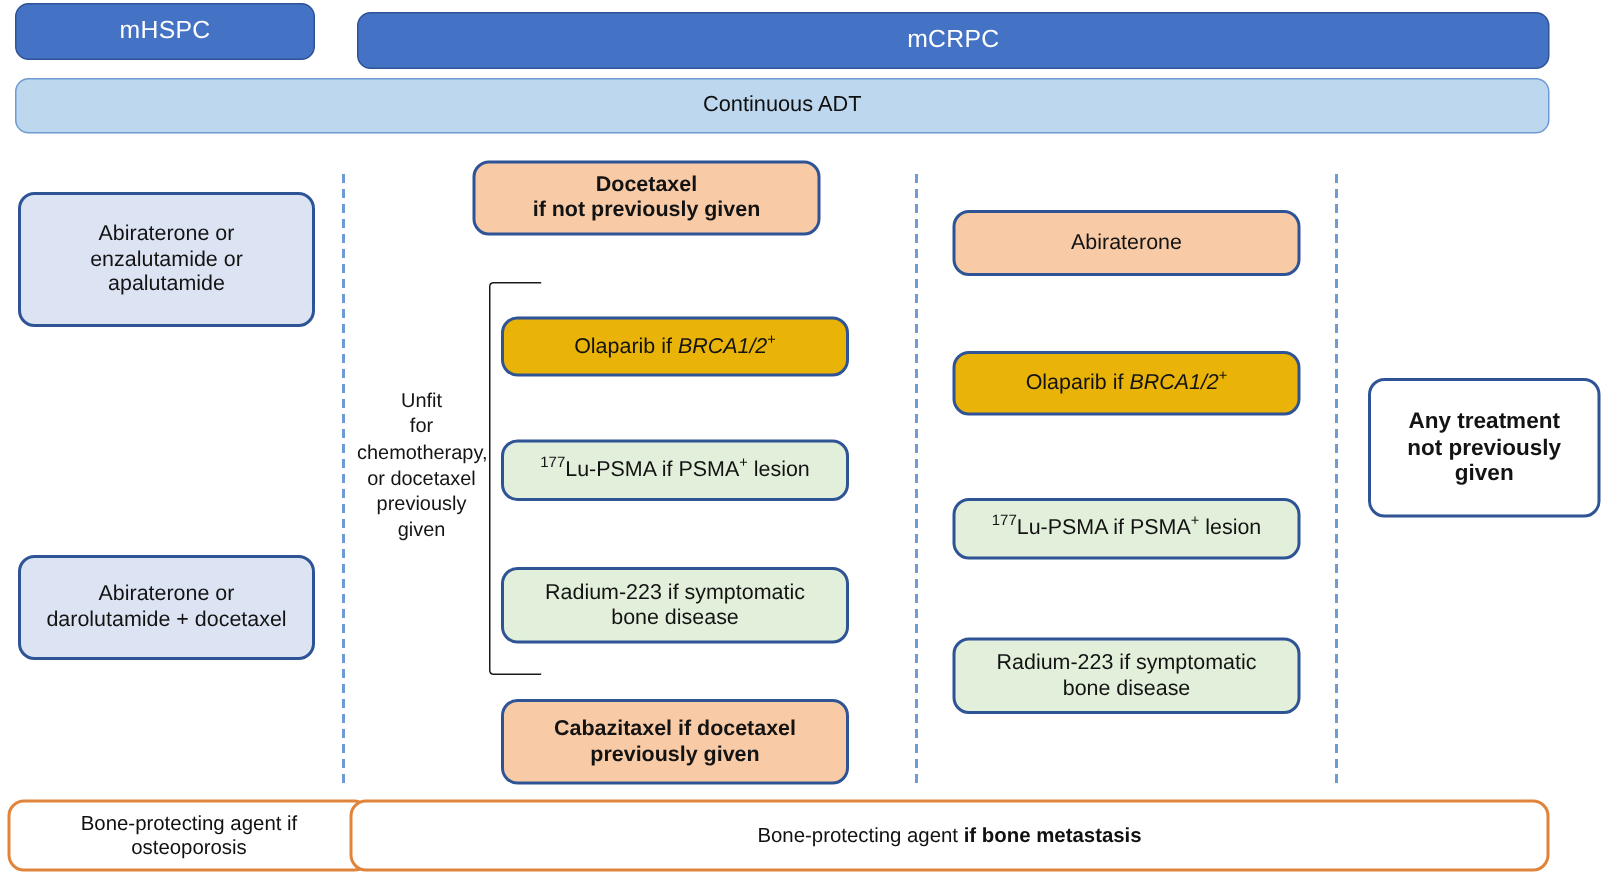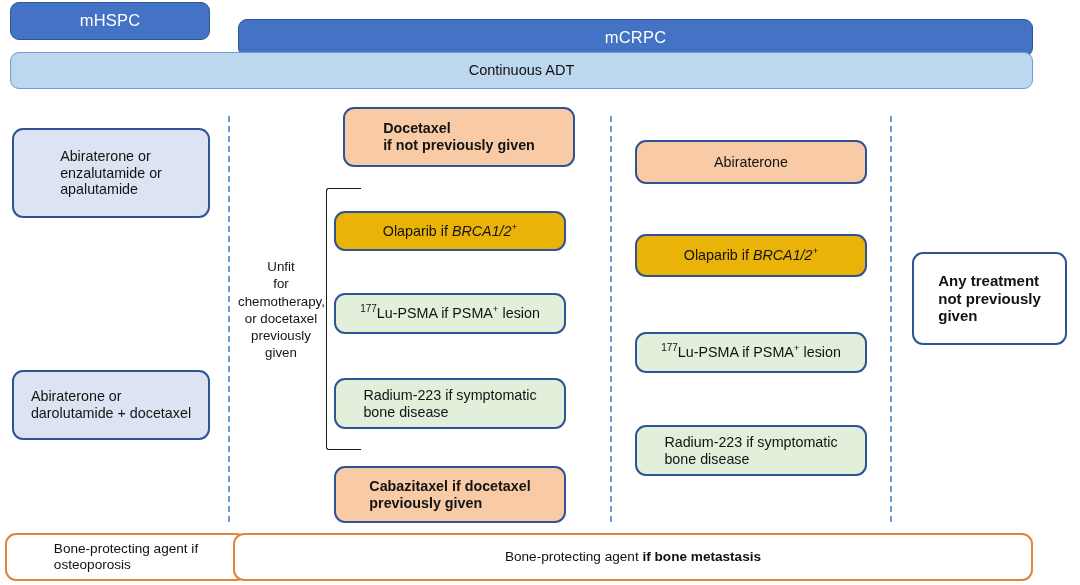--- a/index.html
+++ b/index.html
@@ -20,20 +20,21 @@
     overflow: hidden;
   }
 
   
   .node {
     position: absolute;
     box-sizing: border-box;
     display: flex;
     align-items: center;
     justify-content: center;
+    text-align: center;
     line-height: 1.18;
     color: #131313;
   }
 
   
   .phase-bar {
     background: #four;
     background: #4472C4;
     border: 1.6px solid #2E5496;
     border-radius: 9px;
@@ -109,21 +110,21 @@
 </style>
 </head>
 <body>
 
 <div id="canvas">
 
   <div class="node phase-bar" style="left:10px; top:2px; width:200px; height:38px;">
     <span>mHSPC</span>
   </div>
 
-  <div class="node phase-bar" style="left:238px; top:19px; width:795px; height:38px;">
+  <div class="node phase-bar" style="left:238px; top:8px; width:795px; height:38px;">
     <span>mCRPC</span>
   </div>
 
   <div class="node adt-bar" style="left:10px; top:52px; width:1023px; height:37px;">
     <span>Continuous ADT</span>
   </div>
 
   <div class="divider" style="left:228px; top:116px; height:406px;"></div>
   <div class="divider" style="left:610px; top:116px; height:406px;"></div>
   <div class="divider" style="left:890px; top:116px; height:406px;"></div>
@@ -147,21 +148,21 @@
     <span class="ln">Unfit</span>
     <span class="ln">for</span>
     <span class="ln">chemotherapy,</span>
     <span class="ln">or docetaxel</span>
     <span class="ln">previously</span>
     <span class="ln">given</span>
   </div>
 
   <div class="bracket" style="left:326px; top:188px; width:34px; height:260px;"></div>
 
-  <div class="node tx fill-peach bold" style="left:343px; top:107px; width:232px; height:60px;">
+  <div class="node tx fill-peach bold" style="left:315px; top:107px; width:232px; height:50px;">
     <span>
       <span class="ln">Docetaxel</span>
       <span class="ln">if not previously given</span>
     </span>
   </div>
 
   <div class="node tx fill-grey" style="left:334px; top:211px; width:232px; height:40px;">
     <span><span>Olaparib if </span><i>BRCA1/2</i><sup>+</sup></span>
   </div>
 

